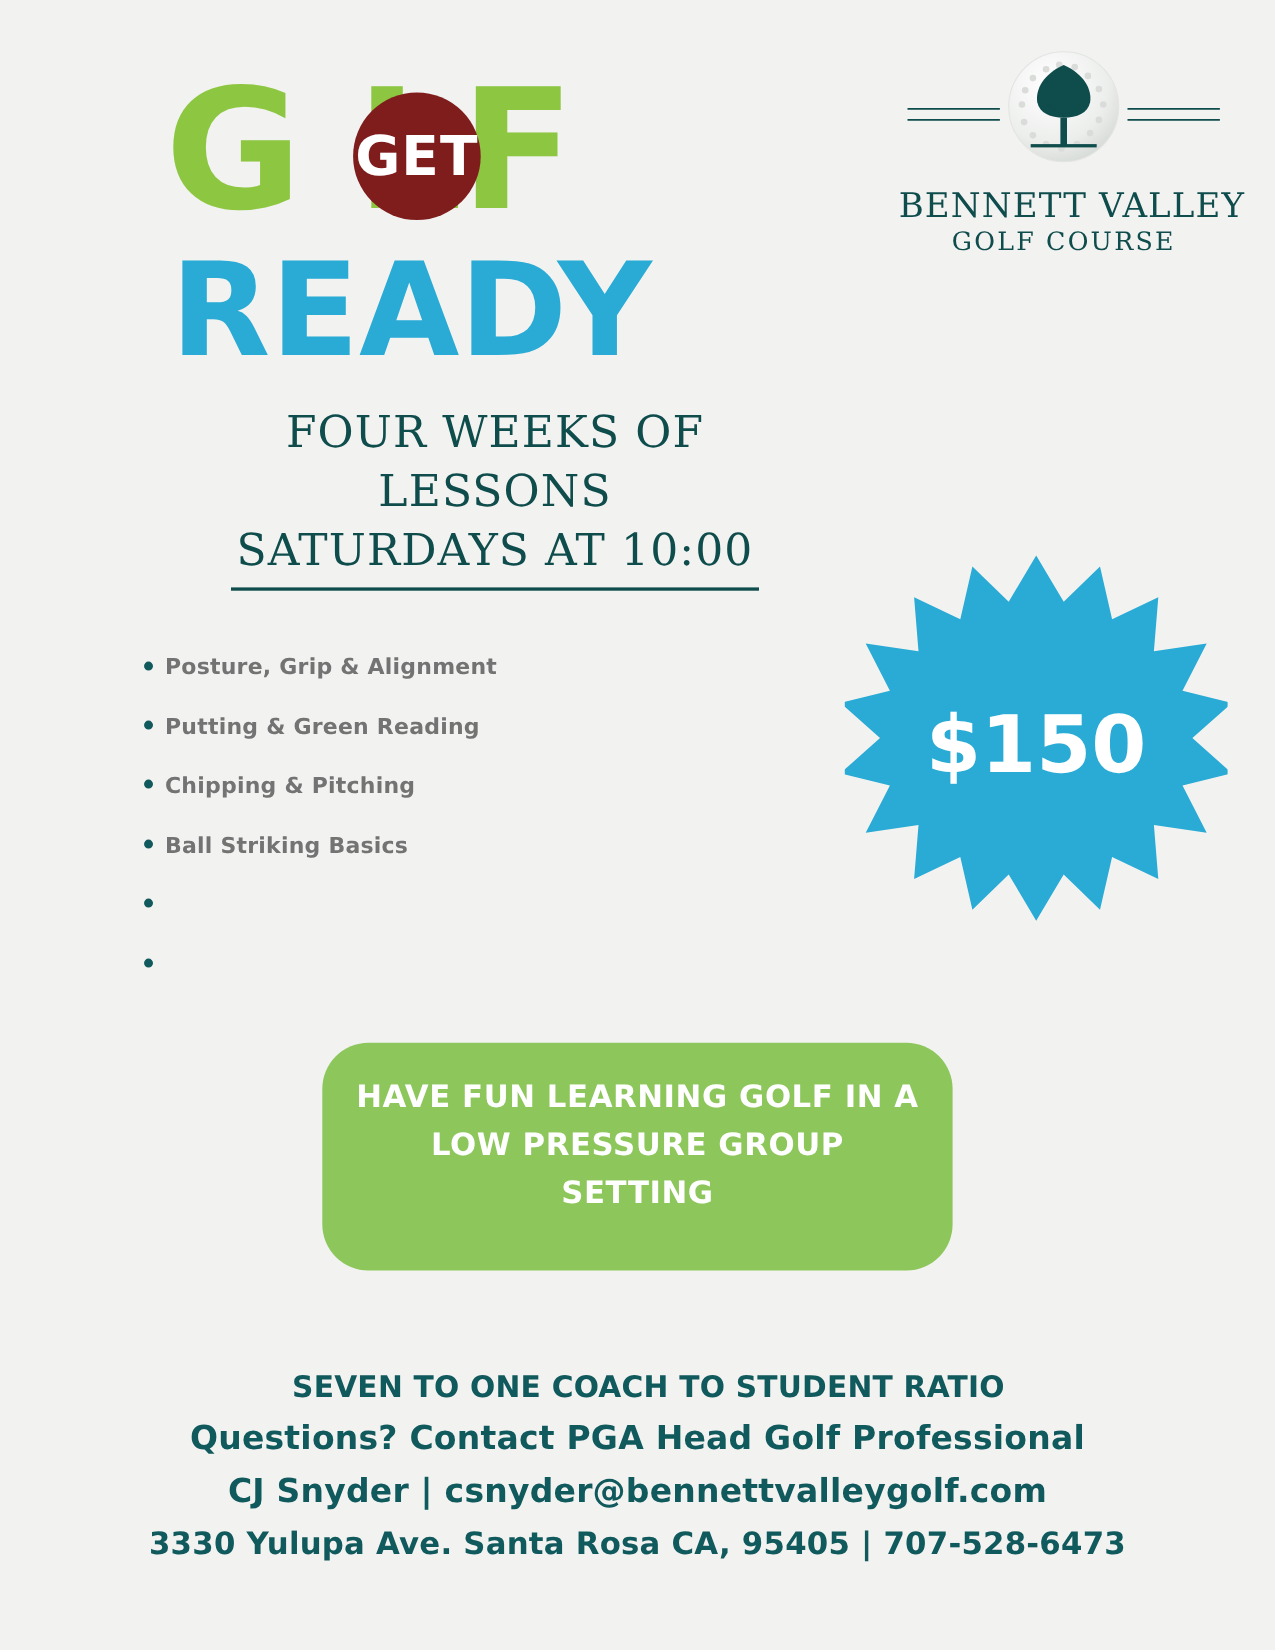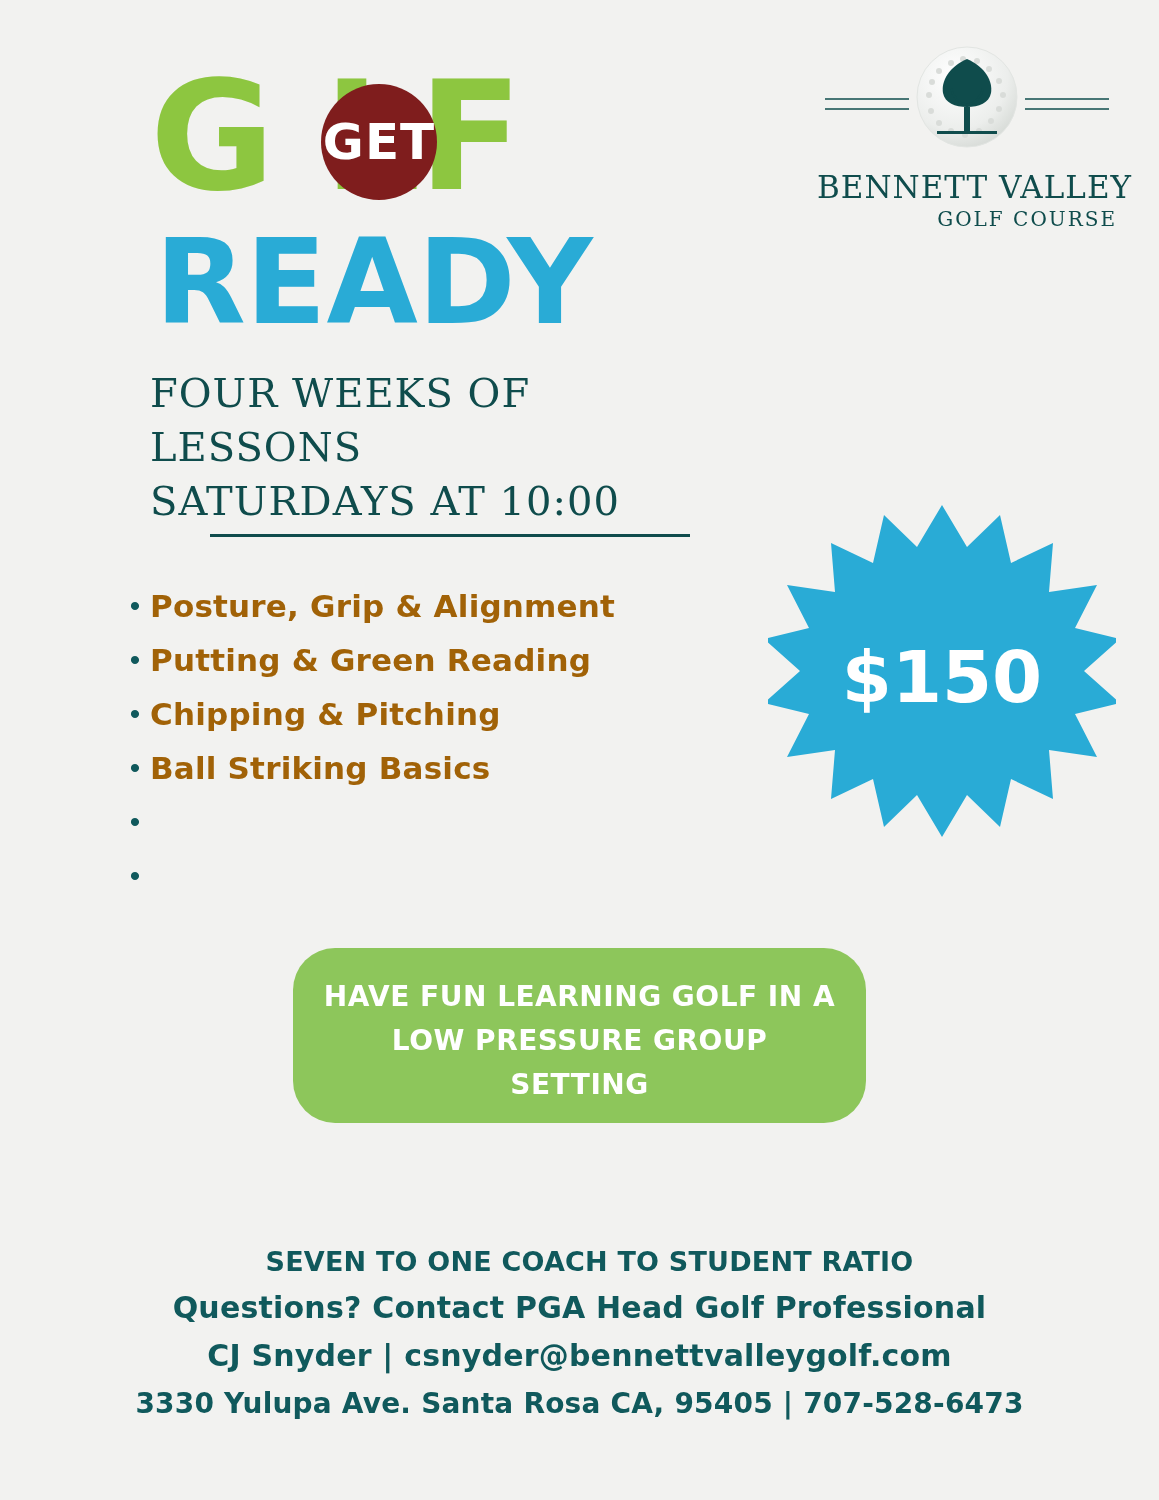--- a/index.html
+++ b/index.html
@@ -59,20 +59,21 @@
     font-size: 118px;
     line-height: 124px;
     letter-spacing: 0px;
     color: #29abd6;
     margin: 8px 0 0 5px;
     white-space: nowrap;
   }
 
   .subhead {
     margin-top: 22px;
+    text-align: center;
     width: 600px;
   }
   .subhead-line {
     font-family: "DejaVu Serif", serif;
     font-size: 40px;
     line-height: 54px;
     letter-spacing: 1px;
     color: #0f4c4c;
     font-weight: normal;
   }
@@ -107,25 +108,24 @@
   .logo-name {
     font-family: "DejaVu Serif", serif;
     font-size: 31px;
     letter-spacing: 1px;
     color: #0f4c4c;
     margin-top: 20px;
     white-space: nowrap;
   }
   .logo-sub {
     font-family: "DejaVu Serif", serif;
-    font-size: 20px;
+    font-size: 23px;
     letter-spacing: 2px;
     color: #0f4c4c;
     margin-top: 2px;
-    text-align: right;
   }
 
   
   .bullets {
     position: absolute;
     left: 120px;
     top: 586px;
     width: 620px;
   }
   .bullet {
@@ -137,23 +137,23 @@
     color: #10595c;
     font-size: 30px;
     line-height: 40px;
     width: 30px;
     flex: 0 0 30px;
     text-align: center;
   }
   .bullet-text {
     font-family: "DejaVu Sans", sans-serif;
     font-weight: bold;
-    font-size: 31px;
+    font-size: 20px;
     line-height: 40px;
-    color: #a16207;
+    color: #737373;
     letter-spacing: 0.2px;
   }
 
   
   .burst {
     position: absolute;
     left: 768px;
     top: 503px;
     width: 348px;
     height: 348px;
@@ -171,21 +171,21 @@
     color: #ffffff;
     letter-spacing: 0px;
   }
 
   
   .pill {
     position: absolute;
     left: 293px;
     top: 948px;
     width: 573px;
-    padding: 27px 30px 16px 30px;
+    padding: 27px 30px 48px 30px;
     background: #8dc65b;
     border-radius: 42px;
     text-align: center;
   }
   .pill-line {
     font-family: "DejaVu Sans", sans-serif;
     font-weight: bold;
     font-size: 28px;
     line-height: 44px;
     color: #ffffff;

